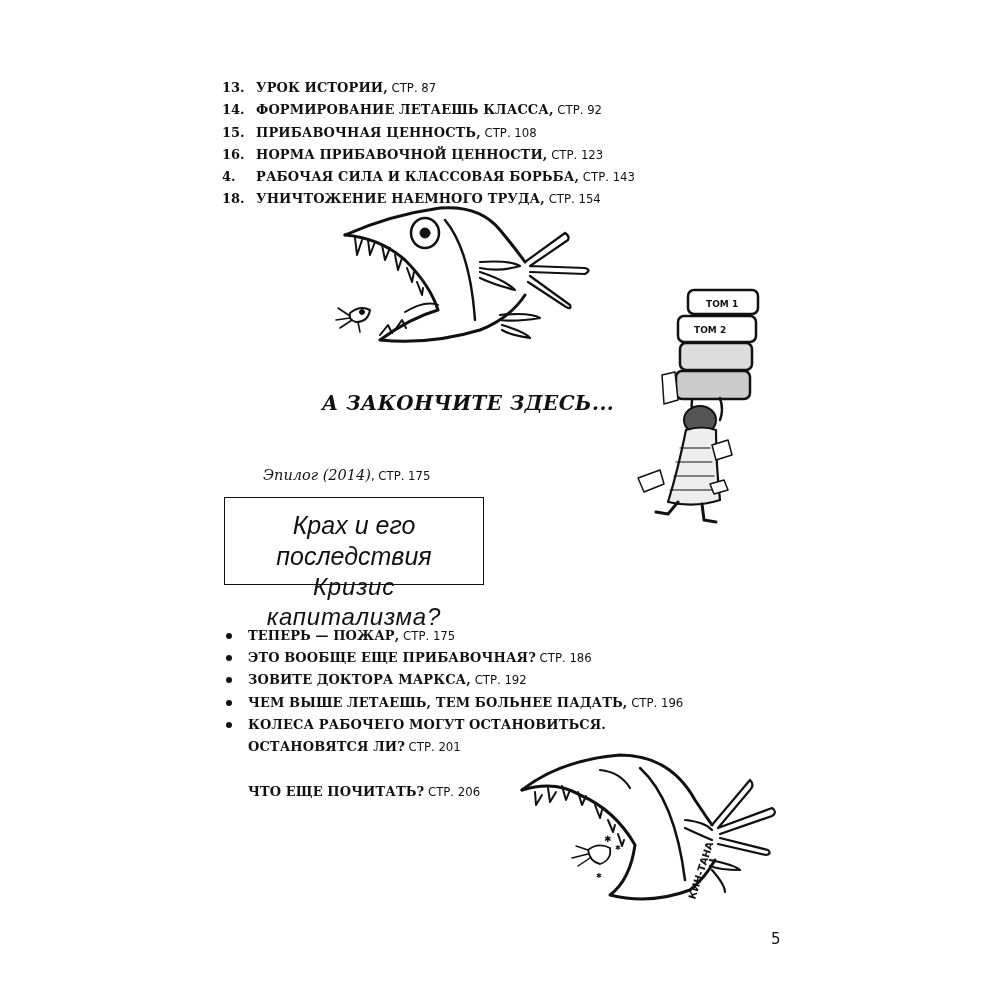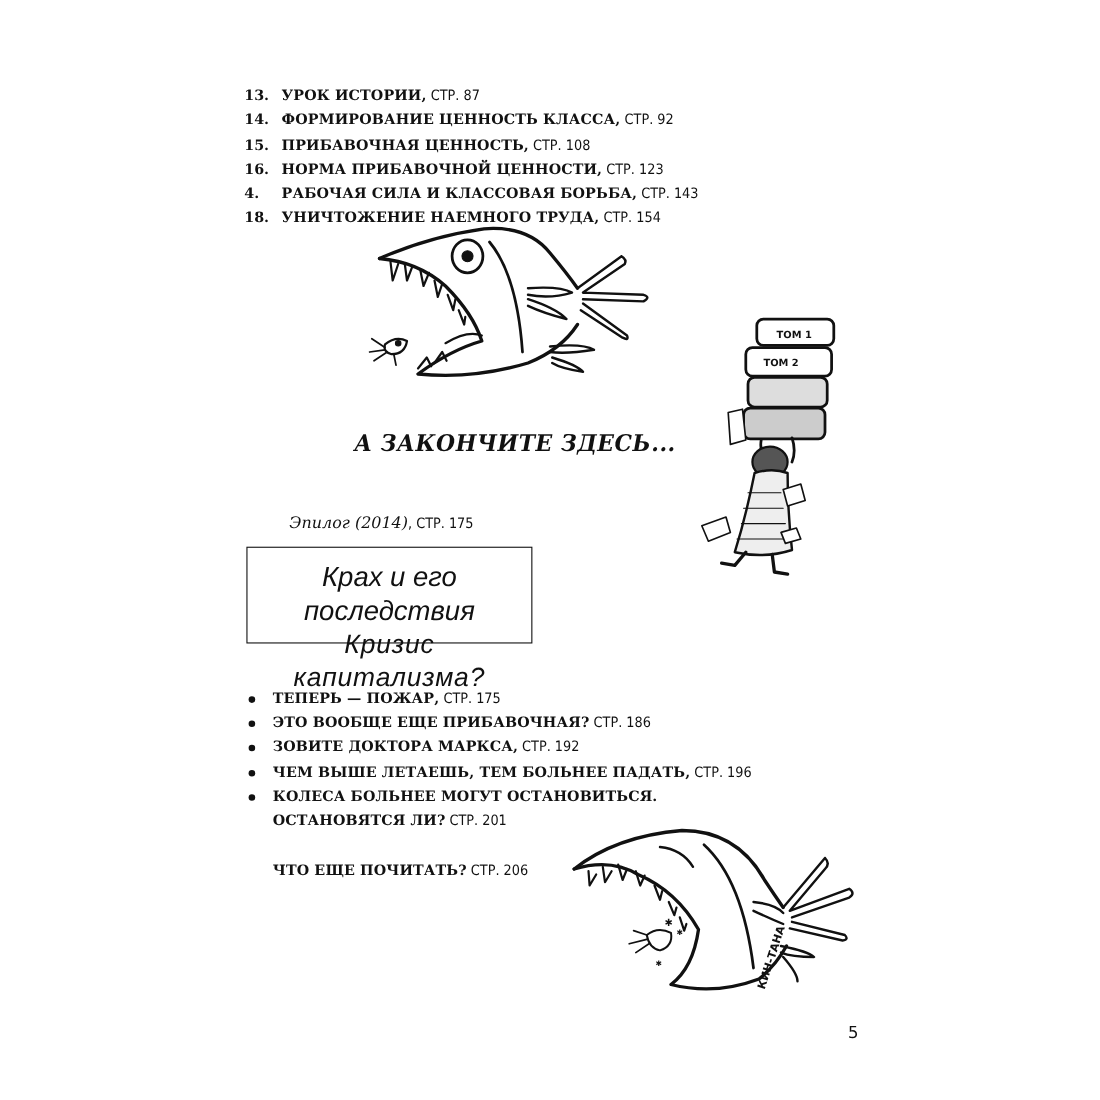--- a/index.html
+++ b/index.html
@@ -21,21 +21,21 @@
     .more { position: absolute; left: 248px; top: 784px; font-size: 13px; white-space: nowrap; }
     .page-number { position: absolute; left: 771px; top: 930px; font-size: 15px; }
     .art { position: absolute; }
     svg path, svg ellipse, svg circle, svg line, svg rect { stroke: #111; fill: none; stroke-linecap: round; stroke-linejoin: round; }
   </style>
 </head>
 <body>
 
 <ol class="toc">
   <li><span class="num">13.</span><span class="bold">УРОК ИСТОРИИ</span><span class="bold">,</span><span class="page-ref"> СТР. 87</span></li>
-  <li><span class="num">14.</span><span class="bold">ФОРМИРОВАНИЕ ЦЕННОСТЬ КЛАССА</span><span class="bold">,</span><span class="page-ref"> СТР. 92</span></li>
+  <li><span class="num">14.</span><span class="bold">ФОРМИРОВАНИЕ ЛЕТАЕШЬ КЛАССА</span><span class="bold">,</span><span class="page-ref"> СТР. 92</span></li>
   <li><span class="num">15.</span><span class="bold">ПРИБАВОЧНАЯ ЦЕННОСТЬ</span><span class="bold">,</span><span class="page-ref"> СТР. 108</span></li>
   <li><span class="num">16.</span><span class="bold">НОРМА ПРИБАВОЧНОЙ ЦЕННОСТИ</span><span class="bold">,</span><span class="page-ref"> СТР. 123</span></li>
   <li><span class="num">4.</span><span class="bold">РАБОЧАЯ СИЛА И КЛАССОВАЯ БОРЬБА</span><span class="bold">,</span><span class="page-ref"> СТР. 143</span></li>
   <li><span class="num">18.</span><span class="bold">УНИЧТОЖЕНИЕ НАЕМНОГО ТРУДА</span><span class="bold">,</span><span class="page-ref"> СТР. 154</span></li>
 </ol>
 
 <svg class="art" style="left:330px; top:200px;" width="270" height="150" viewBox="0 0 270 150">
   <path d="M15 35 Q60 15 110 8 Q150 5 170 30 Q185 48 195 62" stroke-width="3"></path>
   <path d="M15 35 Q50 38 75 60 Q100 85 108 110 Q80 118 50 140 Q100 145 150 130 Q180 118 195 95" stroke-width="3"></path>
   <path d="M115 20 Q140 50 145 120" stroke-width="2.5"></path>
@@ -78,21 +78,21 @@
 <div class="box">
   <div class="l1">Крах и его последствия</div>
   <div class="l2">Кризис капитализма?</div>
 </div>
 
 <ul class="bullets">
   <li><span class="dot"></span><span class="bold">ТЕПЕРЬ — ПОЖАР,</span><span class="page-ref"> СТР. 175</span></li>
   <li><span class="dot"></span><span class="bold">ЭТО ВООБЩЕ ЕЩЕ ПРИБАВОЧНАЯ?</span><span class="page-ref"> СТР. 186</span></li>
   <li><span class="dot"></span><span class="bold">ЗОВИТЕ ДОКТОРА МАРКСА,</span><span class="page-ref"> СТР. 192</span></li>
   <li><span class="dot"></span><span class="bold">ЧЕМ ВЫШЕ ЛЕТАЕШЬ, ТЕМ БОЛЬНЕЕ ПАДАТЬ,</span><span class="page-ref"> СТР. 196</span></li>
-  <li><span class="dot"></span><span class="bold">КОЛЕСА БОЛЬНЕЕ МОГУТ ОСТАНОВИТЬСЯ.</span><br><span class="bold">ОСТАНОВЯТСЯ ЛИ?</span><span class="page-ref"> СТР. 201</span></li>
+  <li><span class="dot"></span><span class="bold">КОЛЕСА РАБОЧЕГО МОГУТ ОСТАНОВИТЬСЯ.</span><br><span class="bold">ОСТАНОВЯТСЯ ЛИ?</span><span class="page-ref"> СТР. 201</span></li>
 </ul>
 
 <div class="more">
   <span class="bold">ЧТО ЕЩЕ ПОЧИТАТЬ?</span><span class="page-ref"> СТР. 206</span>
 </div>
 
 <svg class="art" style="left:500px; top:750px;" width="300" height="180" viewBox="0 0 300 180">
   <path d="M22 40 Q60 10 120 5 Q170 5 195 50 Q205 65 212 75" stroke-width="3"></path>
   <path d="M22 40 Q55 30 80 45 Q115 60 135 95 Q130 130 110 145 Q150 155 190 140 Q205 128 215 110" stroke-width="3"></path>
   <path d="M140 18 Q175 50 185 130" stroke-width="2.5"></path>

